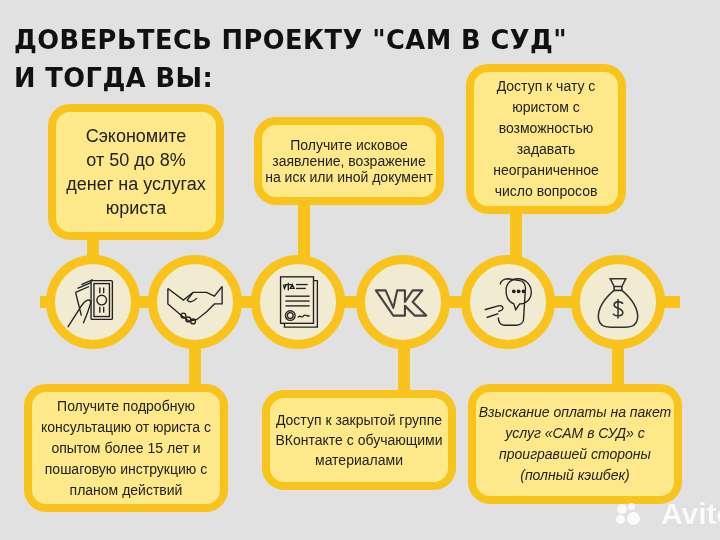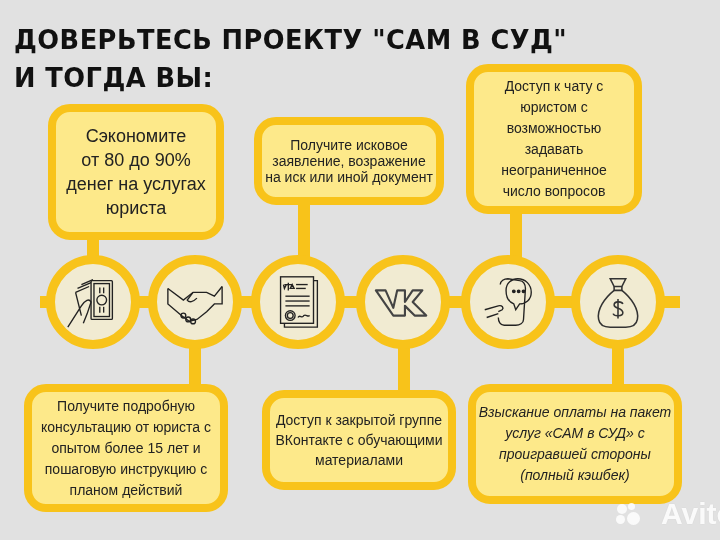--- a/index.html
+++ b/index.html
@@ -26,30 +26,30 @@
 <div class="hline"></div>
 <div class="stem" style="left:87px;top:230px;height:30px;"></div>
 <div class="stem" style="left:189px;top:340px;height:50px;"></div>
 <div class="stem" style="left:298px;top:195px;height:65px;"></div>
 <div class="stem" style="left:398px;top:340px;height:55px;"></div>
 <div class="stem" style="left:510px;top:205px;height:55px;"></div>
 <div class="stem" style="left:612px;top:340px;height:50px;"></div>
 
 <div class="box" style="left:48px;top:104px;width:176px;height:136px;font-size:18px;line-height:24px;">
   <span>Сэкономите
- от 80 до 90%
+ от 50 до 8%
 денег на услугах
 юриста</span>
 </div>
 <div class="box" style="left:254px;top:117px;width:190px;height:88px;font-size:14px;line-height:16px;">
   <span>Получите исковое
 заявление, возражение
 на иск или иной документ</span>
 </div>
-<div class="box" style="left:466px;top:64px;width:176px;height:150px;font-size:14px;line-height:21px;">
+<div class="box" style="left:466px;top:64px;width:160px;height:150px;font-size:14px;line-height:21px;">
   <span>Доступ к чату с
 юристом с
 возможностью
 задавать
 неограниченное
 число вопросов</span>
 </div>
 
 <div class="box" style="left:24px;top:384px;width:204px;height:128px;font-size:14px;line-height:21px;">
   <span>Получите подробную

